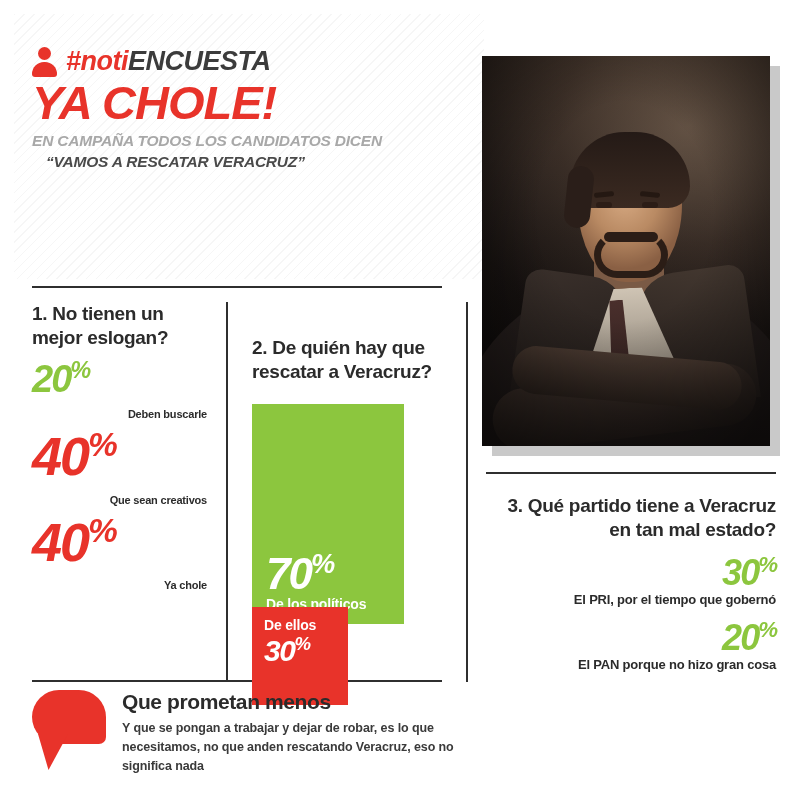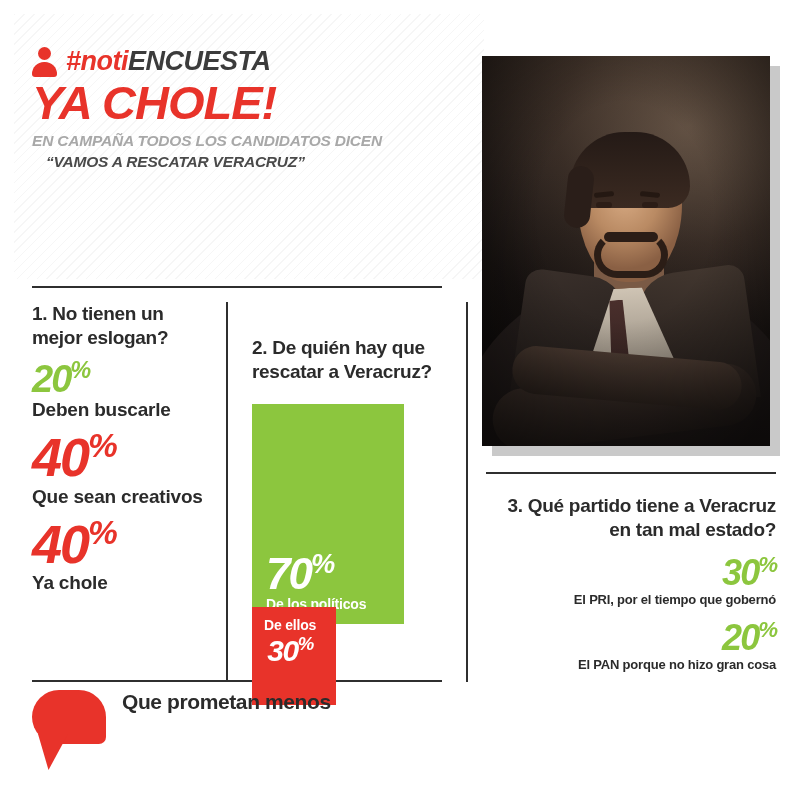--- a/index.html
+++ b/index.html
@@ -296,25 +296,26 @@
     letter-spacing: -2px;
   }
   .pct .sym {
     font-size: 0.62em;
     vertical-align: super;
     letter-spacing: -1px;
   }
   .pct-green { color: #8cc63e; }
   .pct-red { color: #e8332a; }
   .stat-label {
-    font-size: 19px;
+    font-size: 11px;
     font-weight: bold;
     color: #2b2b2b;
-    margin-top: 3px;
-    letter-spacing: -0.2px;
+    margin-top: 12px;
+    letter-spacing: -0.2px;
+    text-align: right;
   }
 
   .col2 {
     position: absolute;
     left: 238px;
     top: 288px;
     width: 190px;
     margin-top: 34px;
   }
   .bar-green {
@@ -322,24 +323,23 @@
     left: 0;
     top: 68px;
     width: 152px;
     height: 220px;
     background: #8cc63e;
   }
   .bar-red {
     position: absolute;
     left: 0;
     top: 271px;
-    width: 84px;
+    width: 96px;
     height: 98px;
     background: #e8332a;
-    text-align: center;
   }
   .bar-inner {
     position: absolute;
     left: 14px;
     bottom: 12px;
     color: #ffffff;
   }
   .bar-pct {
     font-size: 44px;
     font-weight: bold;
@@ -576,17 +576,18 @@
 
     </div>
 
     <div class="quote-block">
       <div class="quote-mark">
         <span class="qshape"></span>
         <span class="qtail"></span>
       </div>
       <div class="quote-text">
         <div class="quote-title">Que prometan menos</div>
+        <div class="quote-body">Y que se pongan a trabajar y dejar de robar, es lo que necesitamos, no que anden rescatando Veracruz, eso no significa nada</div>
       </div>
     </div>
 
   </div>
 </div>
 
 </body></html>

